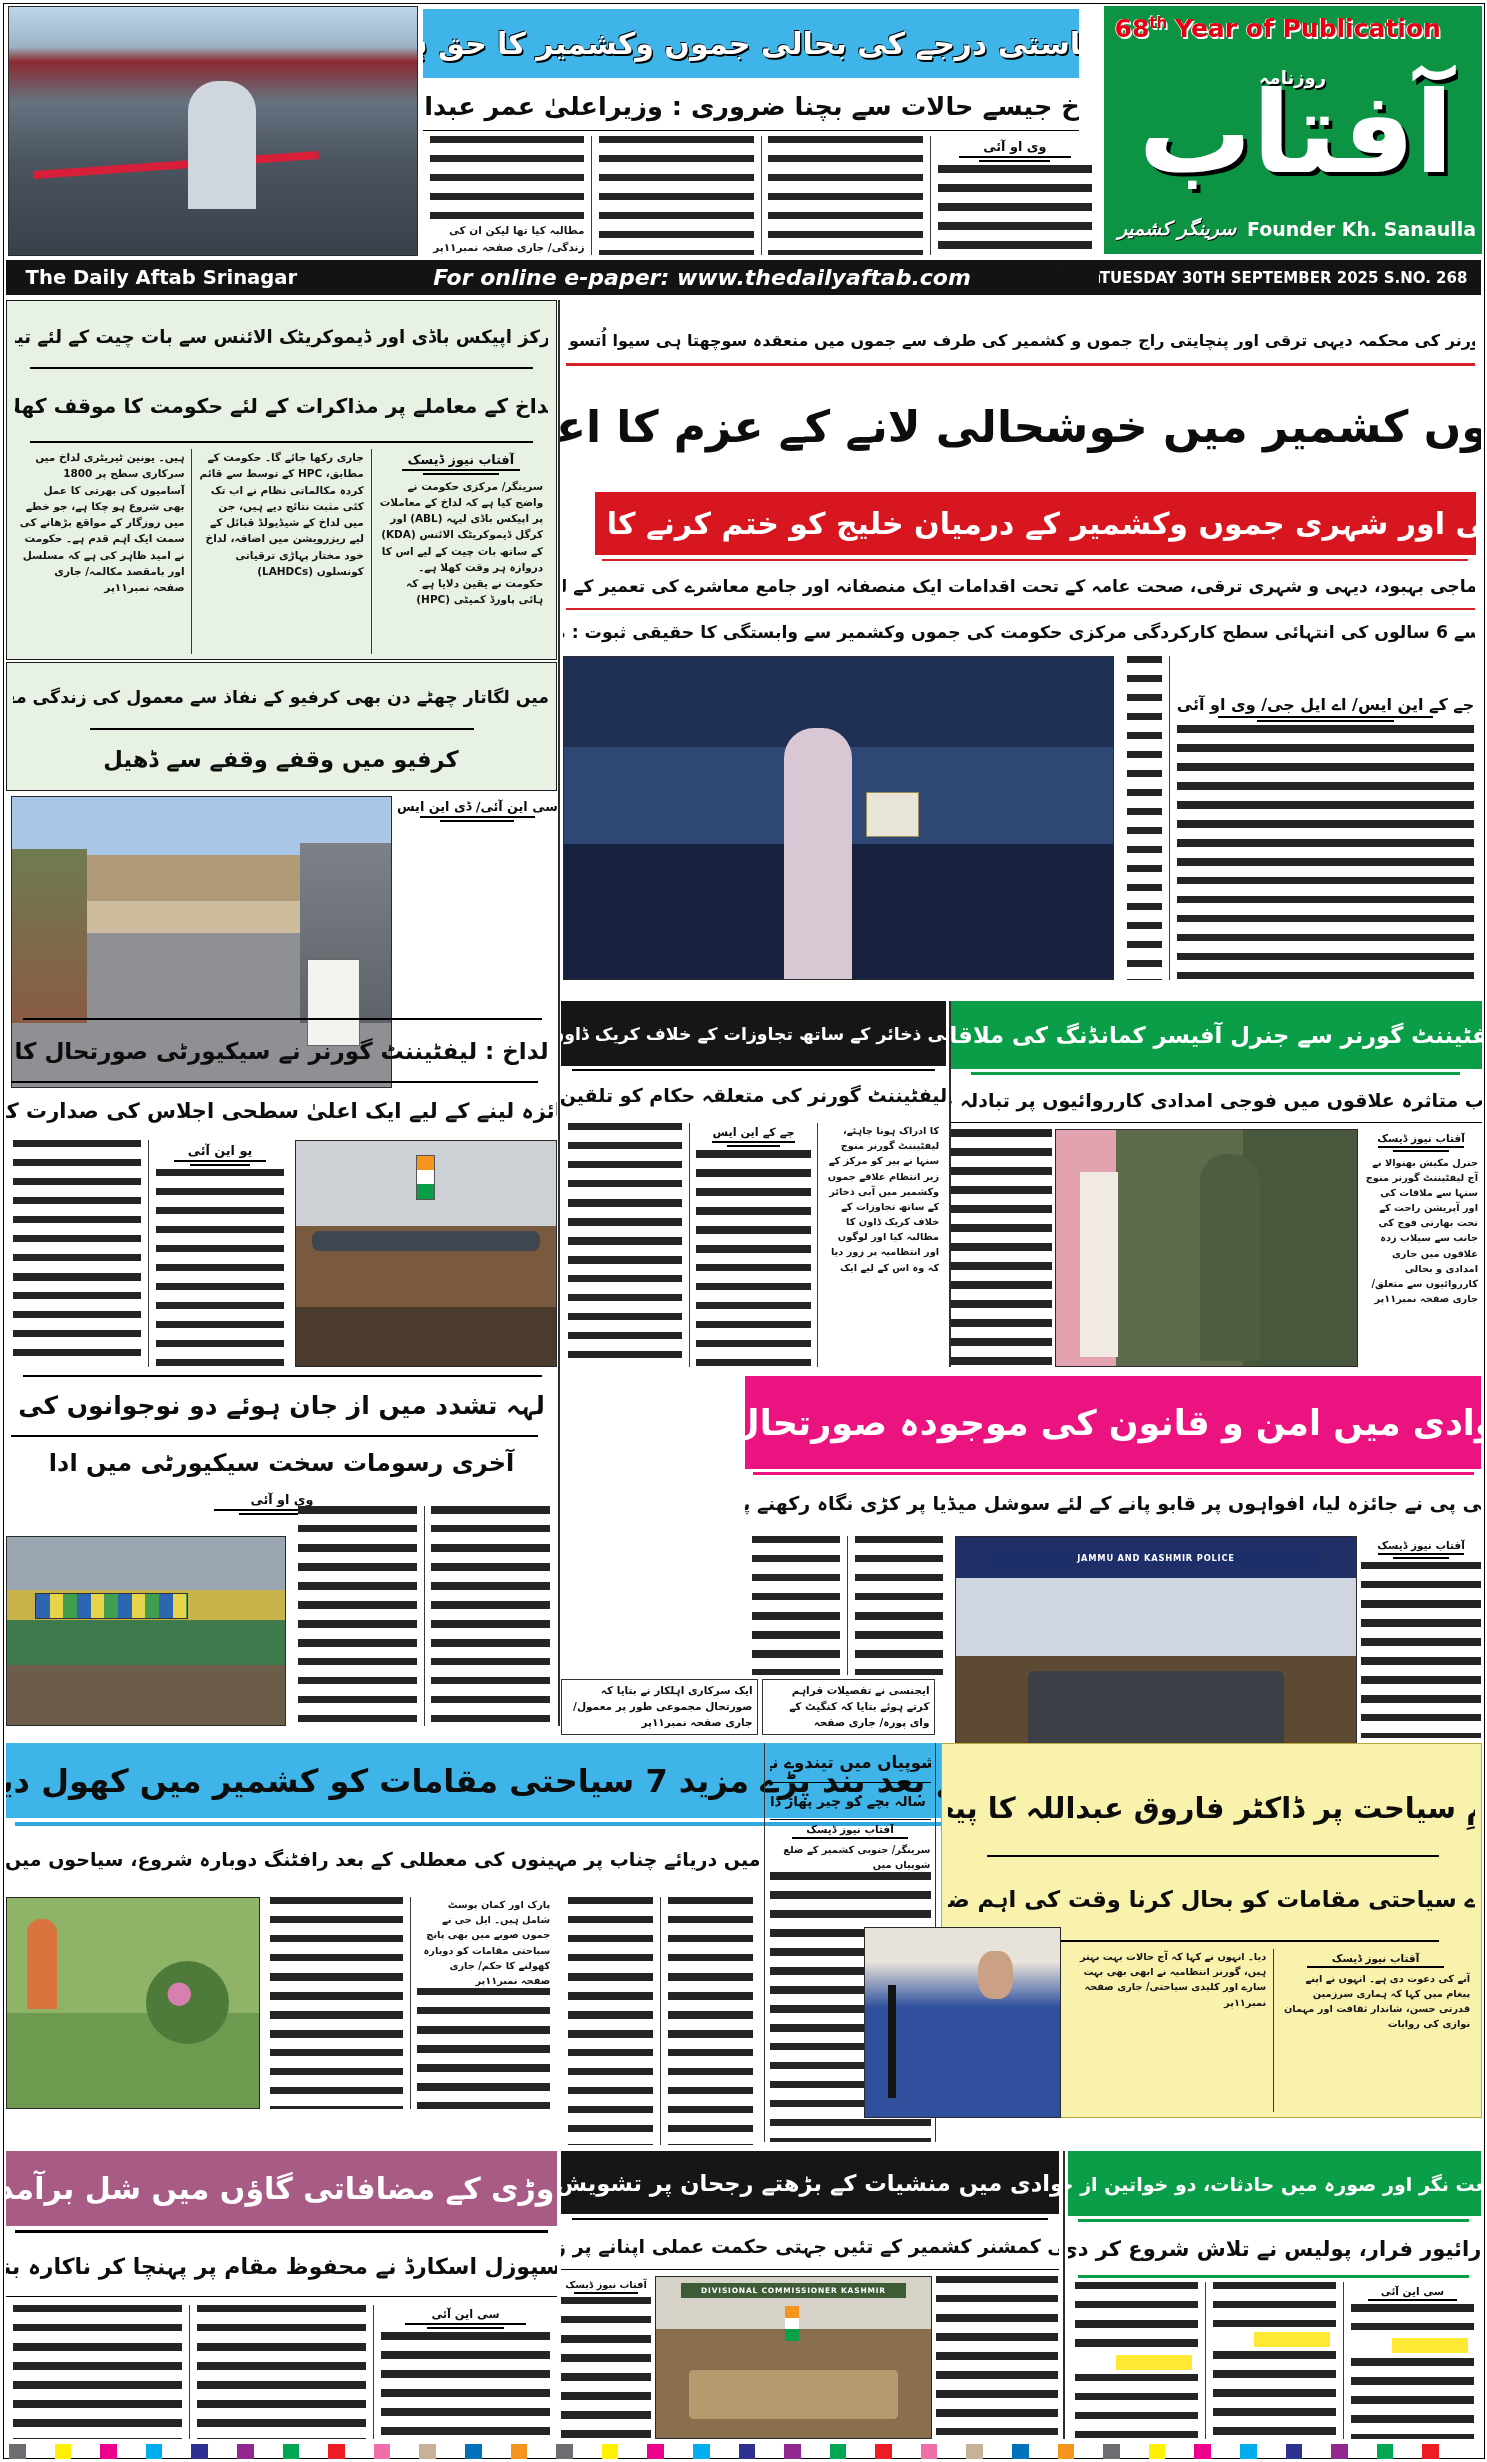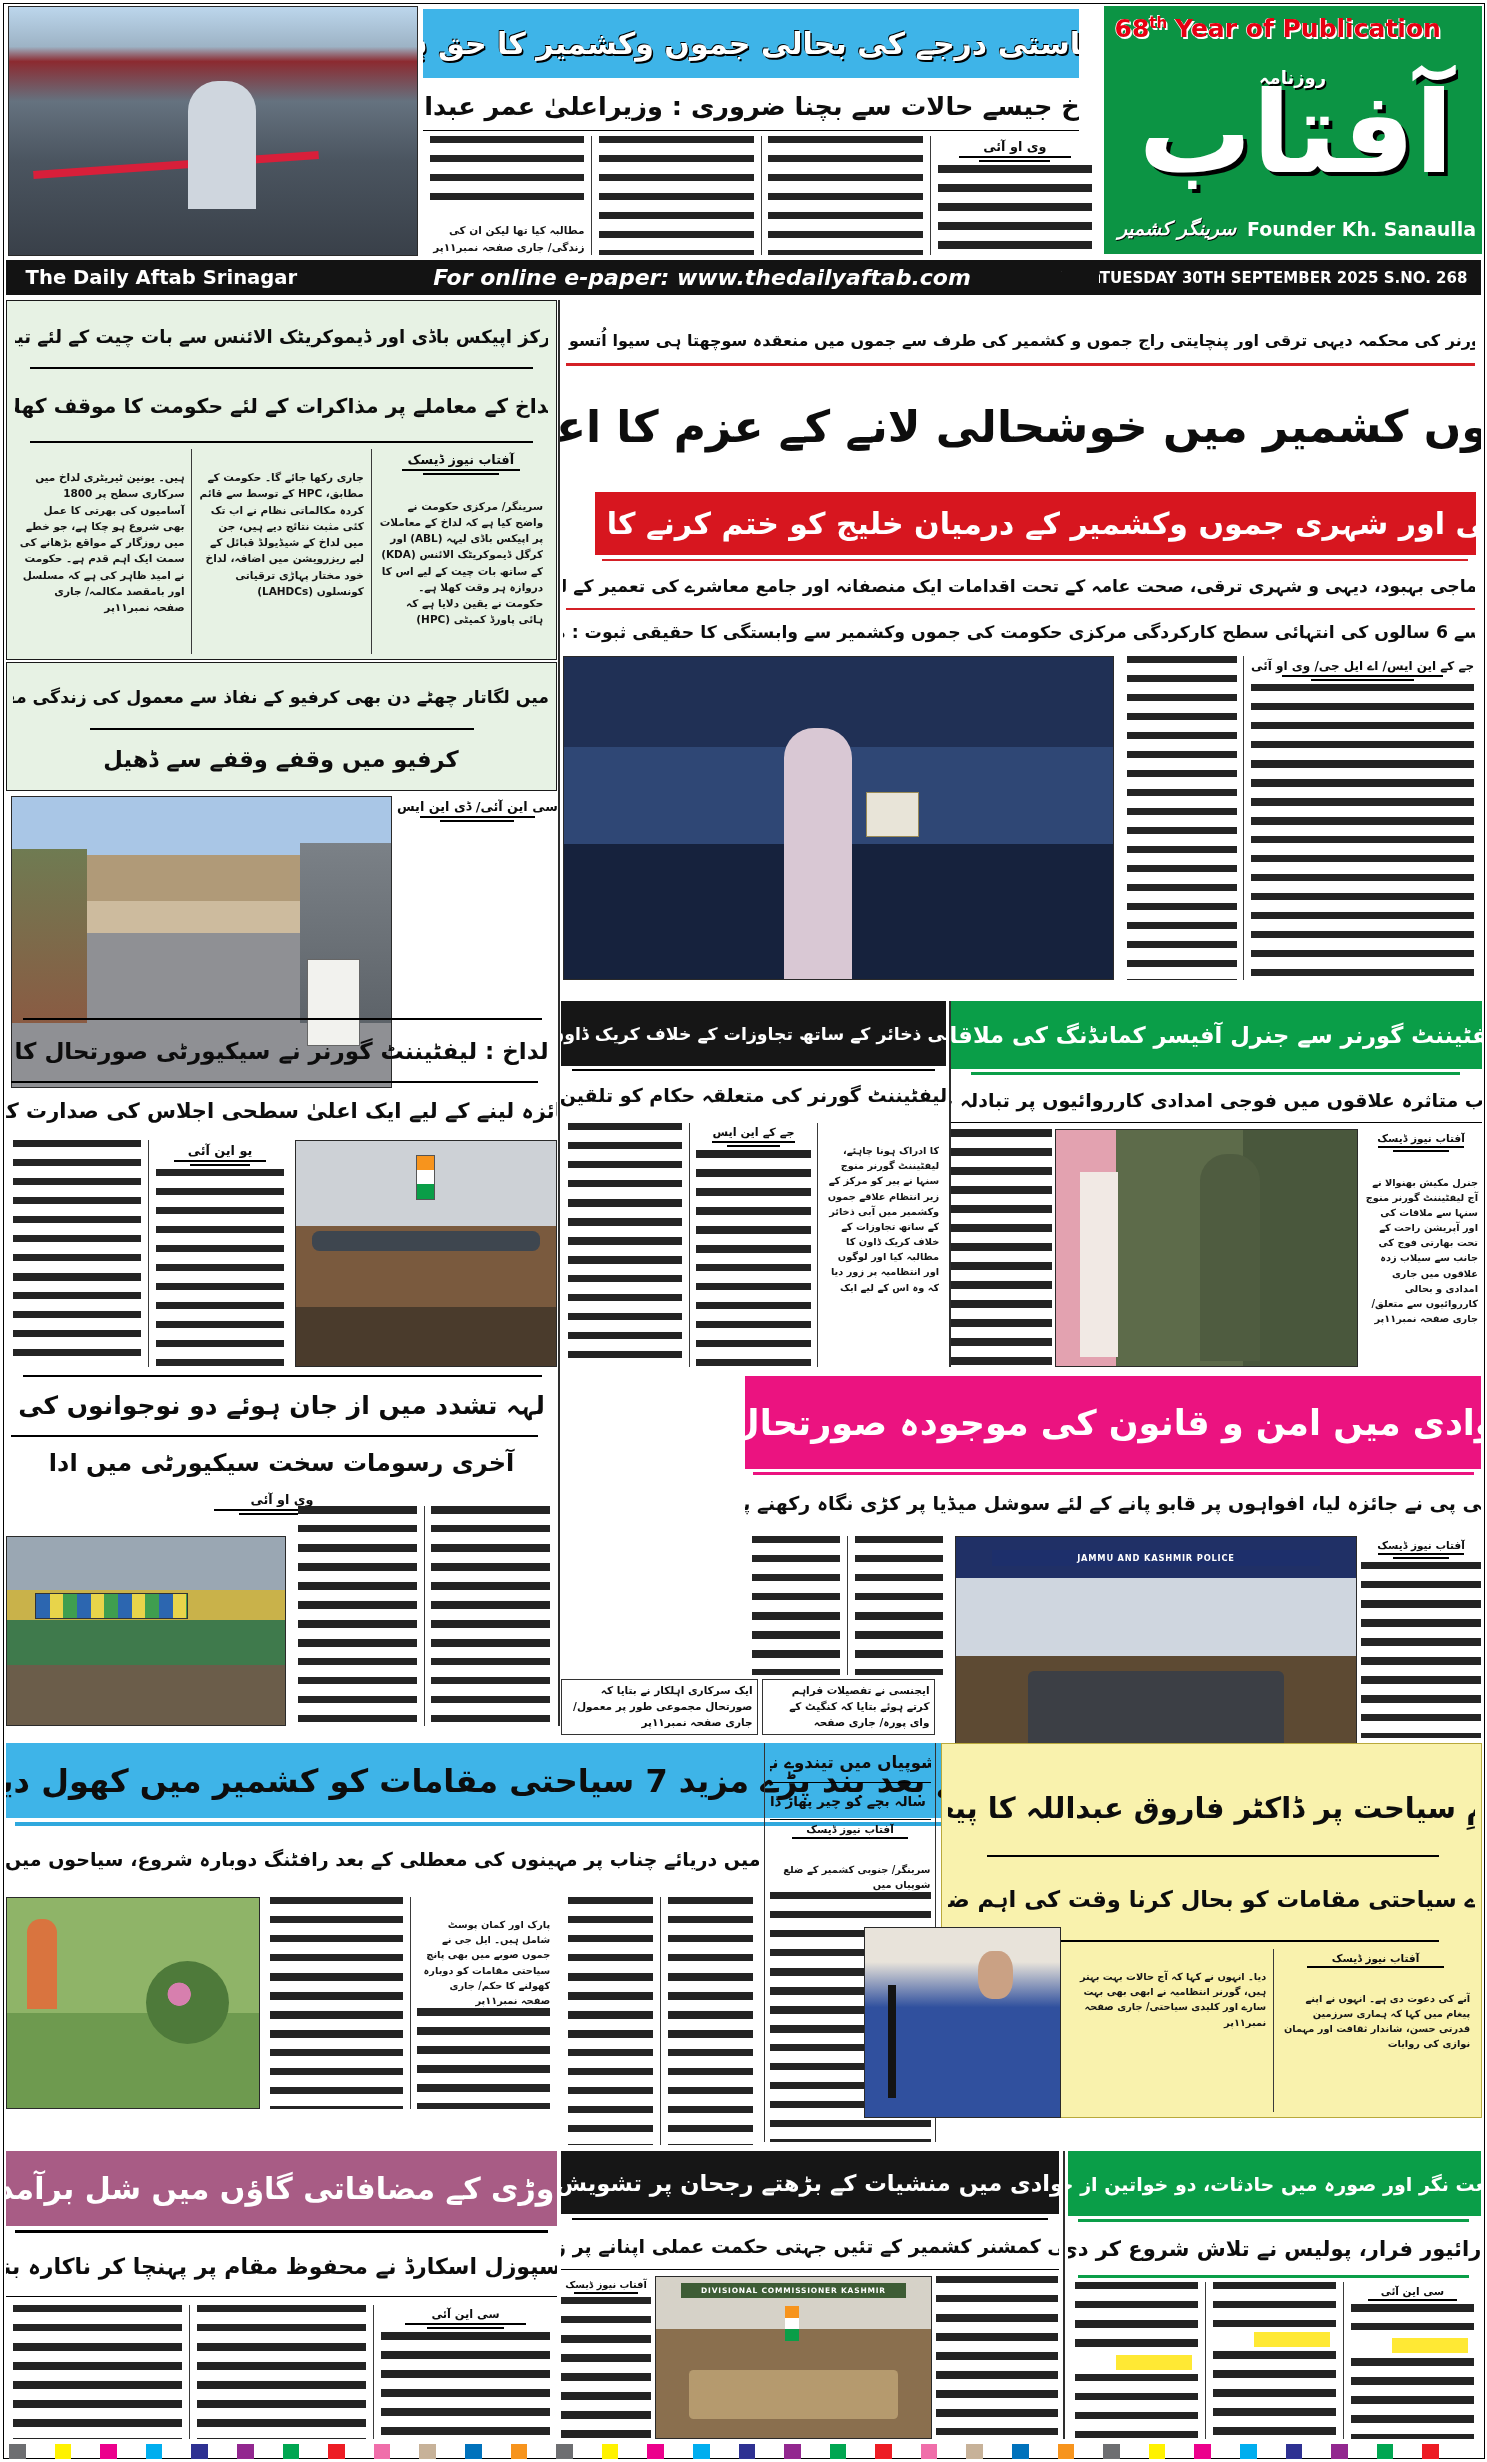--- a/index.html
+++ b/index.html
@@ -16,21 +16,21 @@
   .ruleblue{background:#2fa8dd;}
   .rulegrn{background:#0a9e48;}
   .rulepink{background:#eb1380;}
   
   .tx{background:repeating-linear-gradient(to bottom,#242424 0 7.5px,#ffffff 7.5px 19px);}
   .cols{display:flex;flex-direction:row-reverse;}
   .col{flex:1;padding:0 6.8px;display:flex;flex-direction:column;}
   .col + .col{border-right:0.8px solid #3a3a3a;}
   .fill{flex:1;}
   .par{direction:rtl;text-align:right;font-weight:bold;color:#141414;line-height:1.55;
-       font-size:11.3px;overflow:hidden;margin-top:20px;}
+       font-size:11.3px;overflow:hidden;}
   .note{direction:rtl;text-align:right;font-weight:bold;font-size:10.5px;line-height:1.5;
         border:0.8px solid #333;padding:3px 4.5px;background:#fff;overflow:hidden;}
   .byline{display:flex;flex-direction:column;align-items:center;gap:2.3px;padding:3px 0;}
   .byname{direction:rtl;font-weight:bold;font-size:12.8px;white-space:nowrap;}
   .byrule{height:1.5px;background:#000;width:72%;}
   .byrule.s{width:46%;}
   .ph{border:1.5px solid #2a2a2a;overflow:hidden;}
   .capstrip{position:absolute;left:9%;right:9%;background:#1d2f6b;color:#fff;
             font-weight:bold;display:flex;align-items:center;justify-content:center;
             letter-spacing:0.8px;white-space:nowrap;overflow:hidden;}
@@ -180,21 +180,21 @@
 
   <div class="abs ph" style="left:563px;top:656px;width:551px;height:324px;
               background:linear-gradient(180deg,#203055 0 28%,#2f4775 28% 58%,#16223d 58% 100%);">
     <div class="abs" style="left:40%;top:22%;width:68px;height:78%;background:#d9c8d4;border-radius:30px 30px 0 0;"></div>
     <div class="abs" style="left:55%;top:42%;width:53px;height:45px;background:#e8e4d8;border:1.5px solid #9a8a55;"></div>
   </div>
 
   <div class="abs cols" style="left:1120px;top:656px;width:361px;height:324px;">
     <div class="col">
       <div class="byline">
-        <span class="byname" style="font-size:12px;">جے کے این ایس/ اے ایل جی/ وی او آئی</span>
+        <span class="byname" style="font-size:16px;margin-top:36px;">جے کے این ایس/ اے ایل جی/ وی او آئی</span>
         <div class="byrule"></div>
         <div class="byrule s"></div>
       </div>
       <div class="tx fill"></div>
     </div>
     <div class="col">
         <div class="tx fill"></div>
       </div>
   </div>
 

